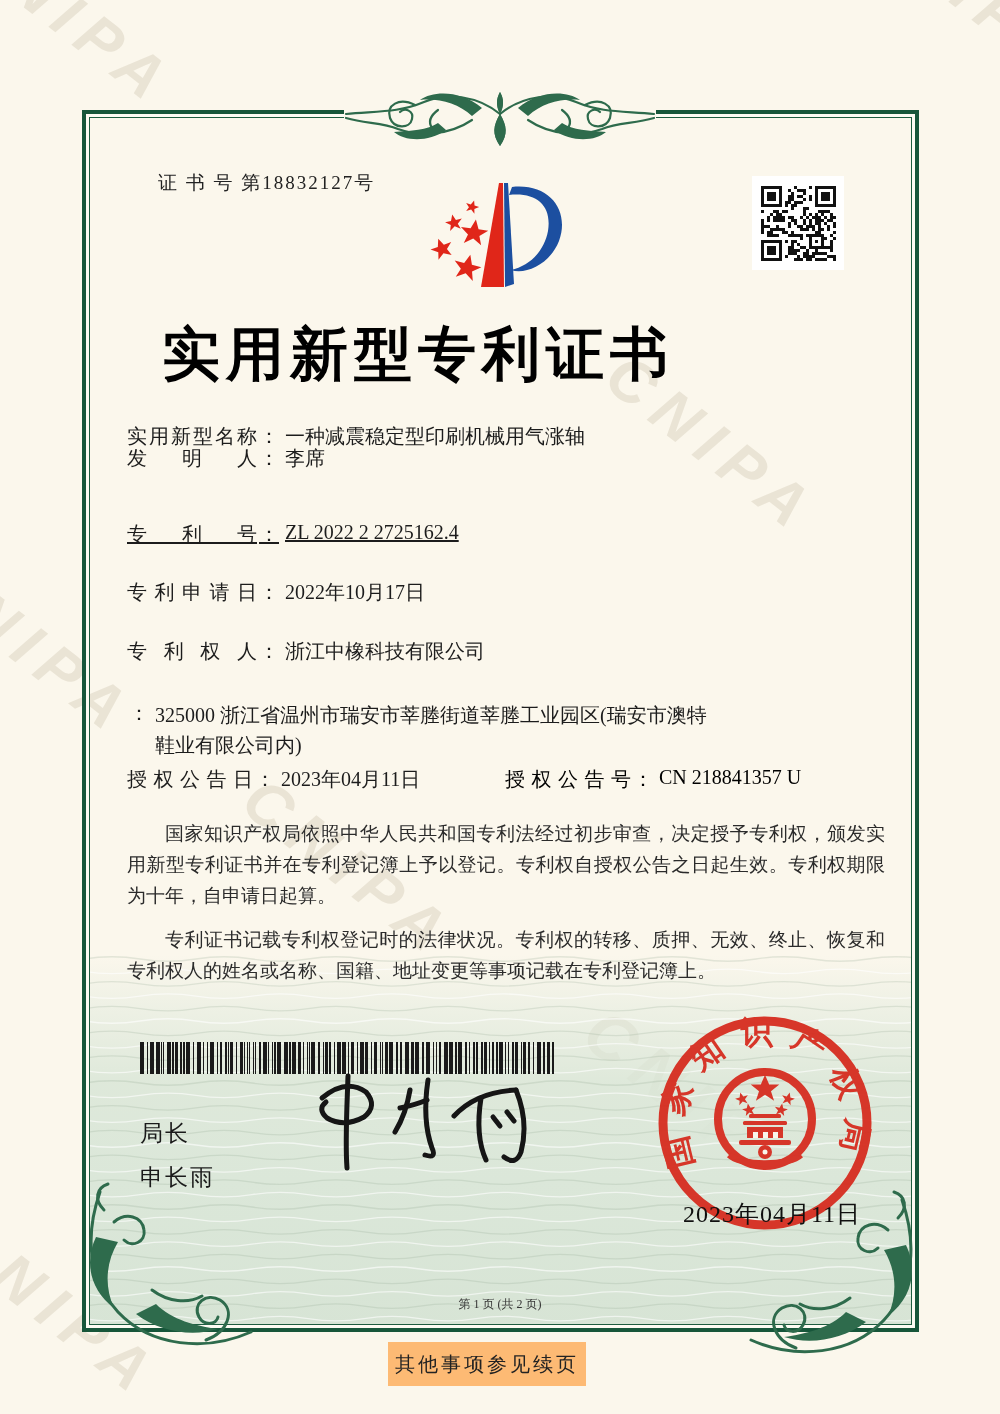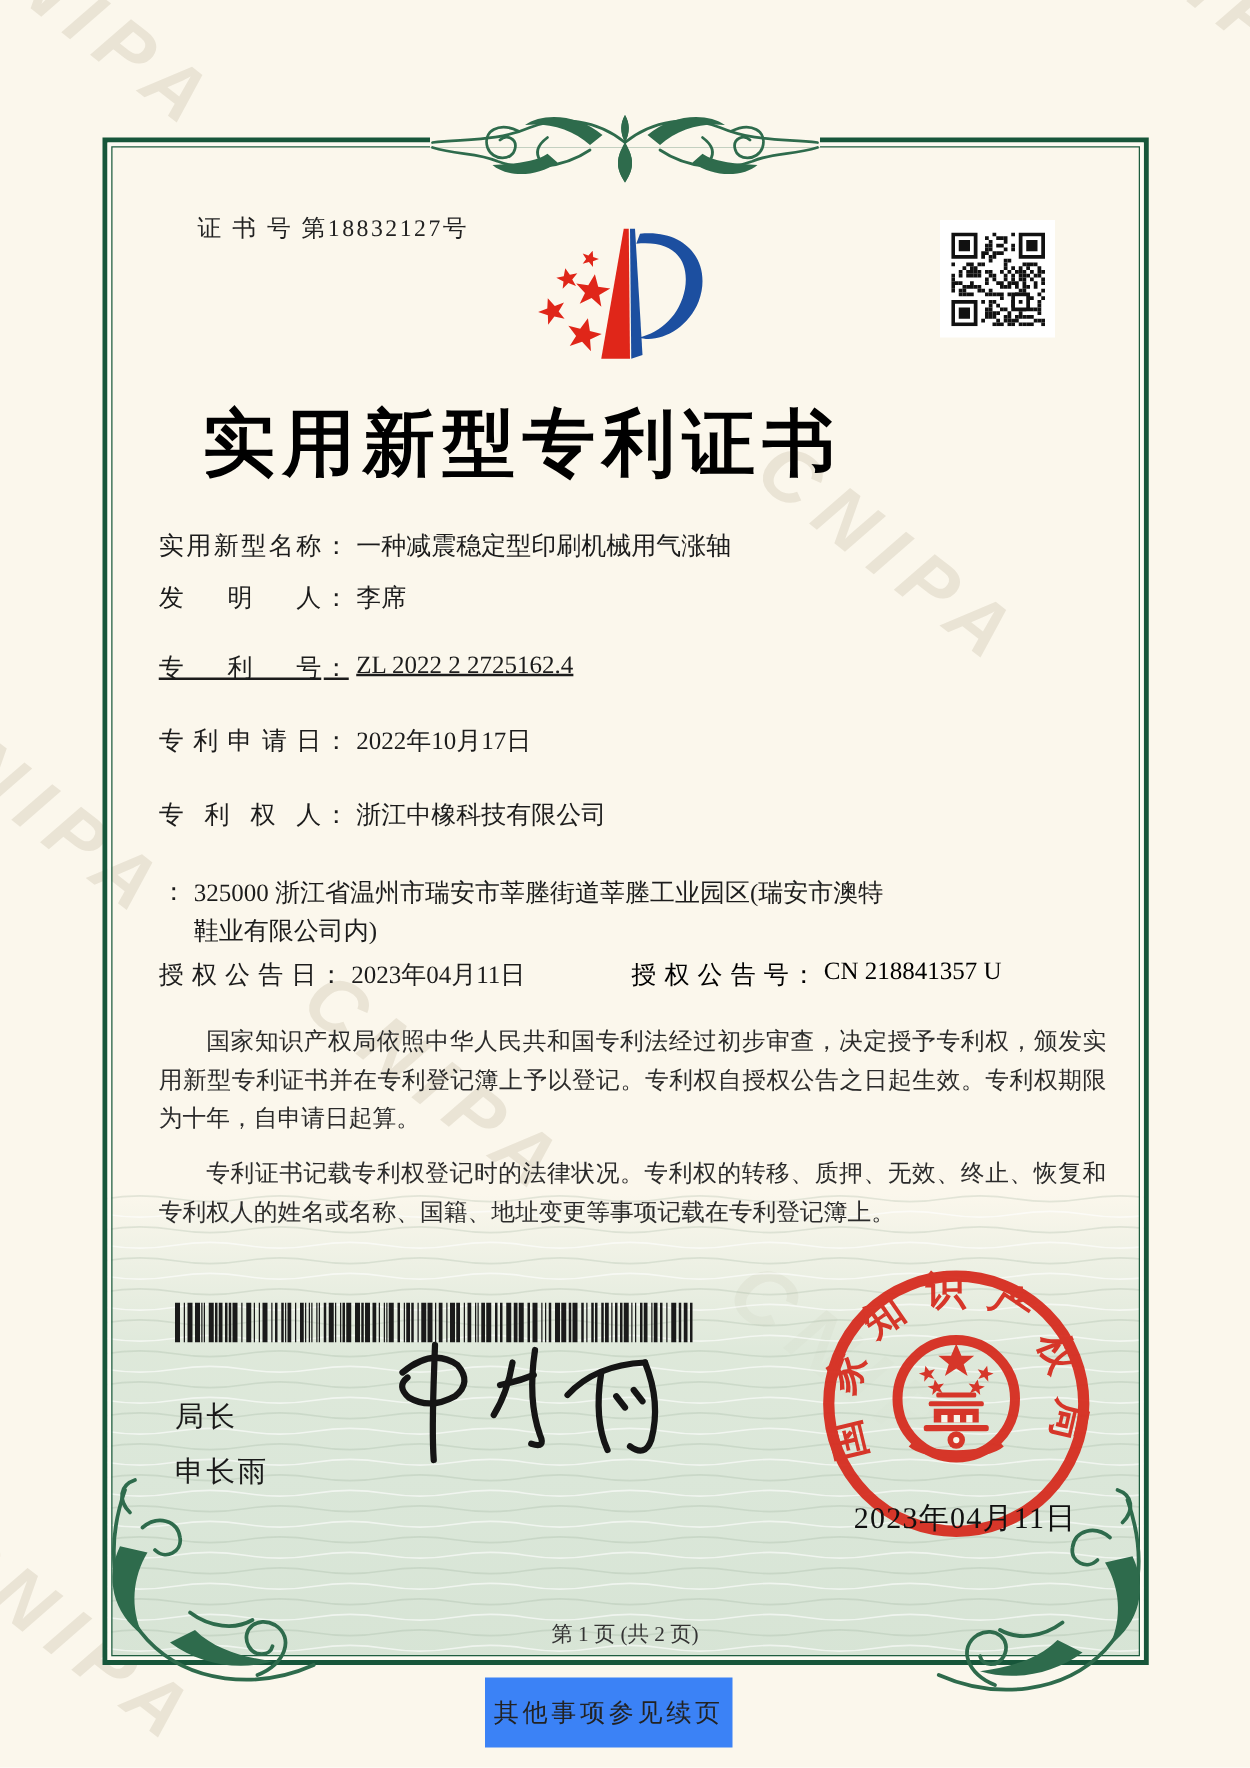--- a/index.html
+++ b/index.html
@@ -24,22 +24,22 @@
   .fvalue{white-space:nowrap;}
   .fvalue.wrap{white-space:normal;width:560px;line-height:30px;}
   .grant2{position:absolute;left:505px;top:0;display:flex;font-size:20px;}
   .grant2 .flabel{width:126px;}
   .paras{position:absolute;left:127px;top:818px;width:758px;font-size:19px;color:#2b2b2b;
       line-height:31px;text-align:justify;}
   .paras p{margin:0 0 13px 0;text-indent:2em;}
   .director{position:absolute;left:140px;font-family:"Liberation Sans","DejaVu Sans",sans-serif;
       font-size:23px;color:#1a1a1a;letter-spacing:2px;}
   .sealdate{position:absolute;left:683px;top:1198px;font-size:24px;color:#101010;letter-spacing:1px;z-index:6;}
-  .pagenum{position:absolute;left:0;top:1296px;width:1000px;text-align:center;font-size:17px;color:#333;}
-  .notebox{position:absolute;left:388px;top:1342px;width:198px;height:56px;background:#3b82f6;
+  .pagenum{position:absolute;left:0;top:1296px;width:1000px;text-align:center;font-size:12px;color:#333;}
+  .notebox{position:absolute;left:388px;top:1342px;width:198px;height:44px;background:#fdba74;
       display:flex;align-items:center;justify-content:center;font-size:20px;color:#222;letter-spacing:3px;}
   .qrbox{position:absolute;left:752px;top:176px;width:92px;height:94px;background:#ffffff;
       display:flex;align-items:center;justify-content:center;}
   .abs{position:absolute;}
   svg{display:block;}
 </style>
 </head>
 <body>
 
 <div class="page">
@@ -359,21 +359,21 @@
       </svg>
   </div>
 
   <div class="title">实用新型专利证书</div>
 
   <div class="frow" style="top:423px;">
     <span class="flabel">实用新型名称</span>
     <span class="fcolon">：</span>
     <span class="fvalue">一种减震稳定型印刷机械用气涨轴</span>
   </div>
-  <div class="frow" style="top:465px;">
+  <div class="frow" style="top:445px;">
     <span class="flabel">发明人</span>
     <span class="fcolon">：</span>
     <span class="fvalue">李席</span>
   </div>
   <div class="frow" style="top:521px;text-decoration:underline;">
     <span class="flabel">专利号</span>
     <span class="fcolon">：</span>
     <span class="fvalue">ZL 2022 2 2725162.4</span>
   </div>
   <div class="frow" style="top:579px;">

